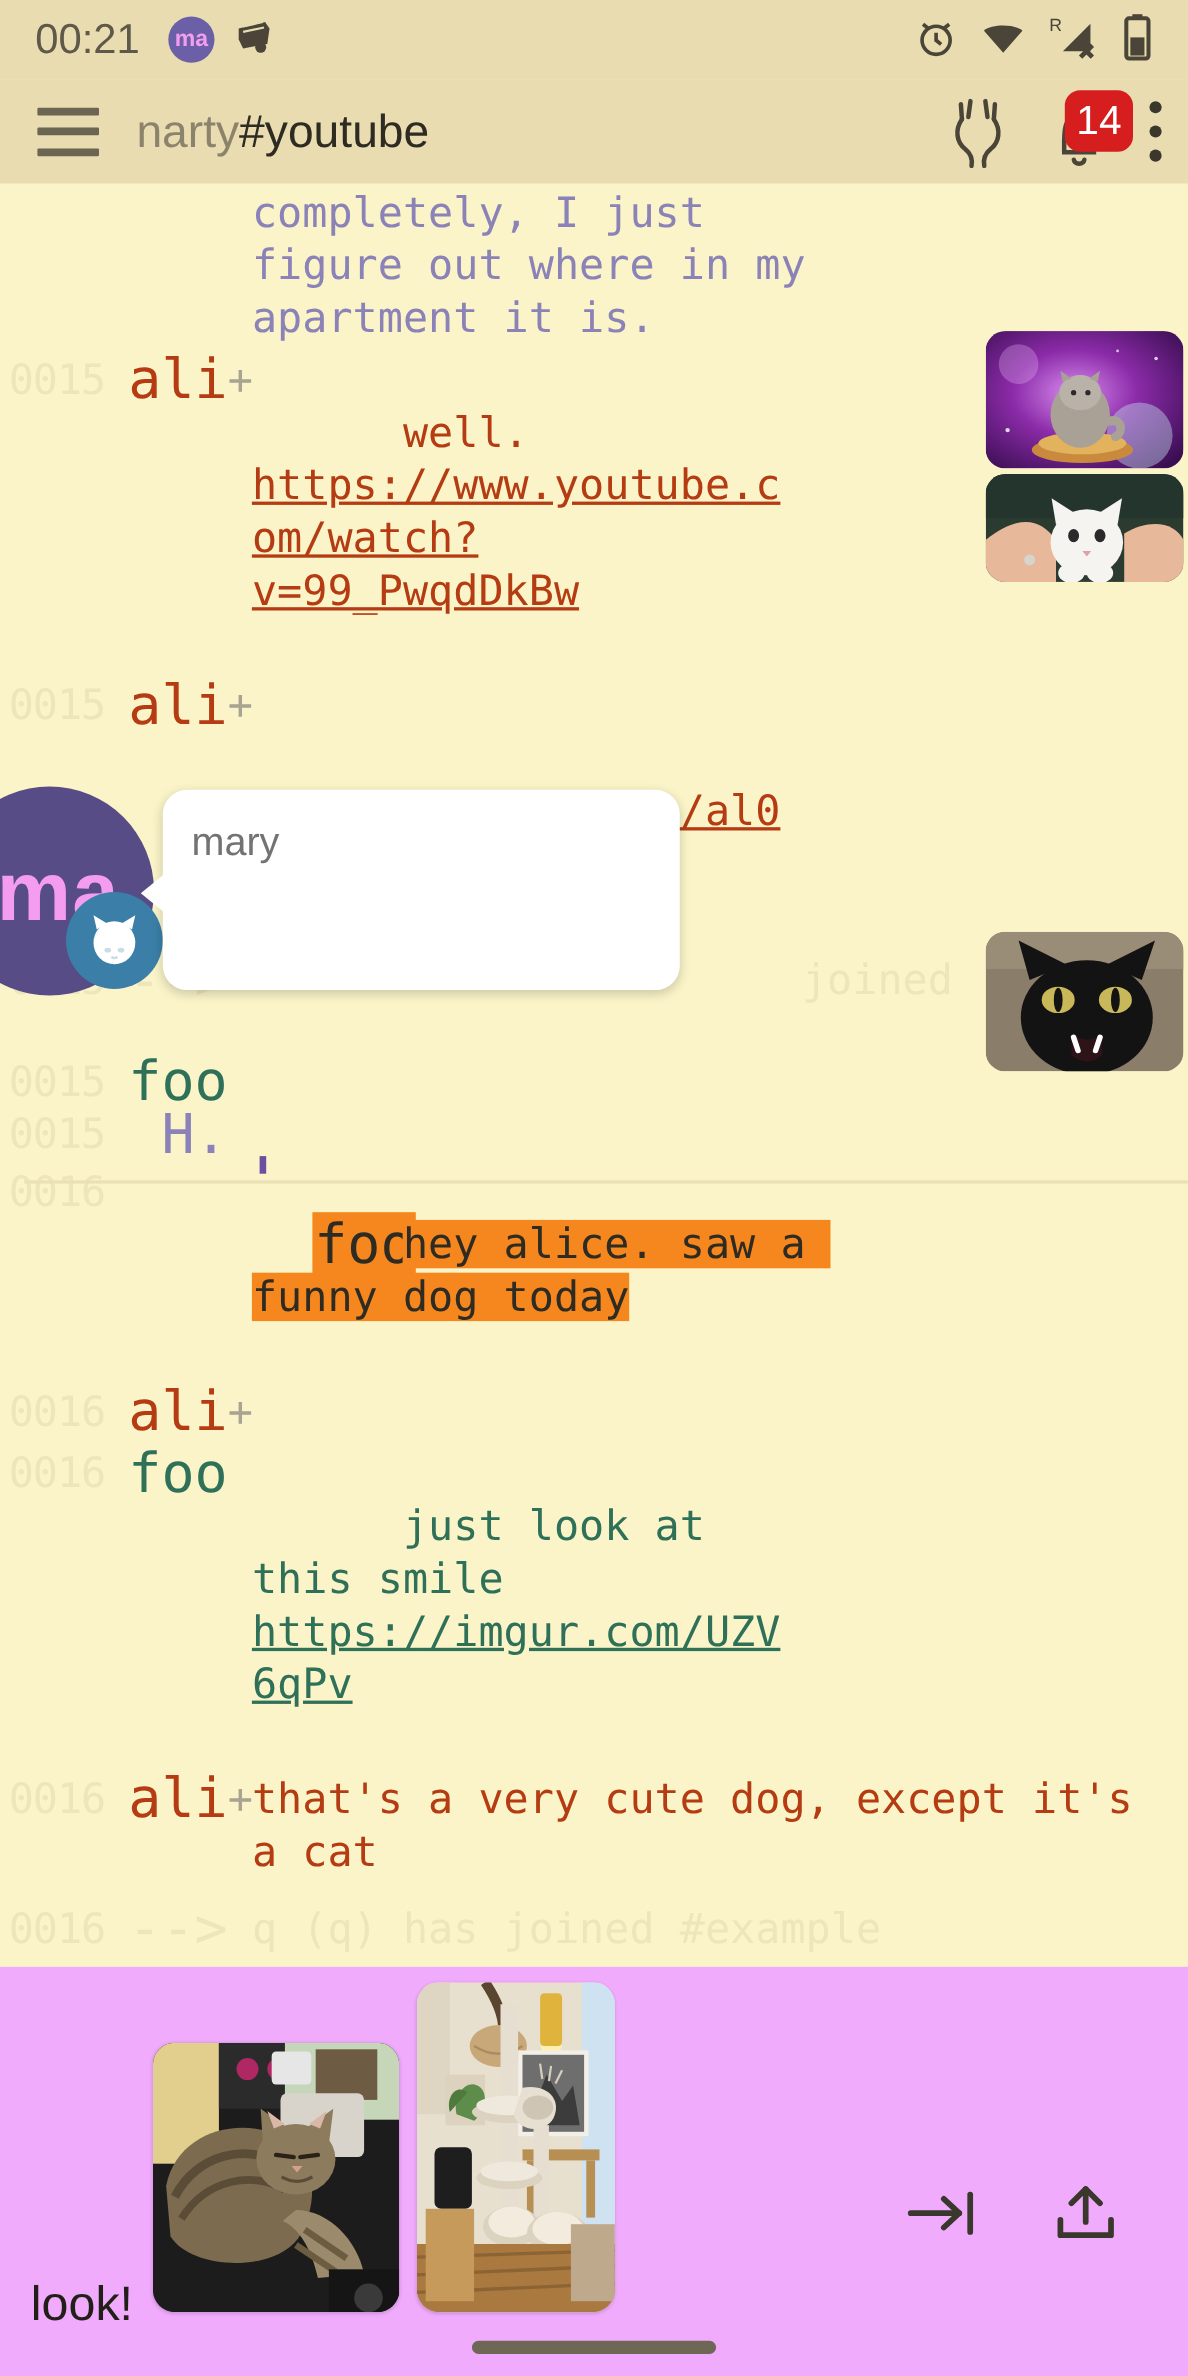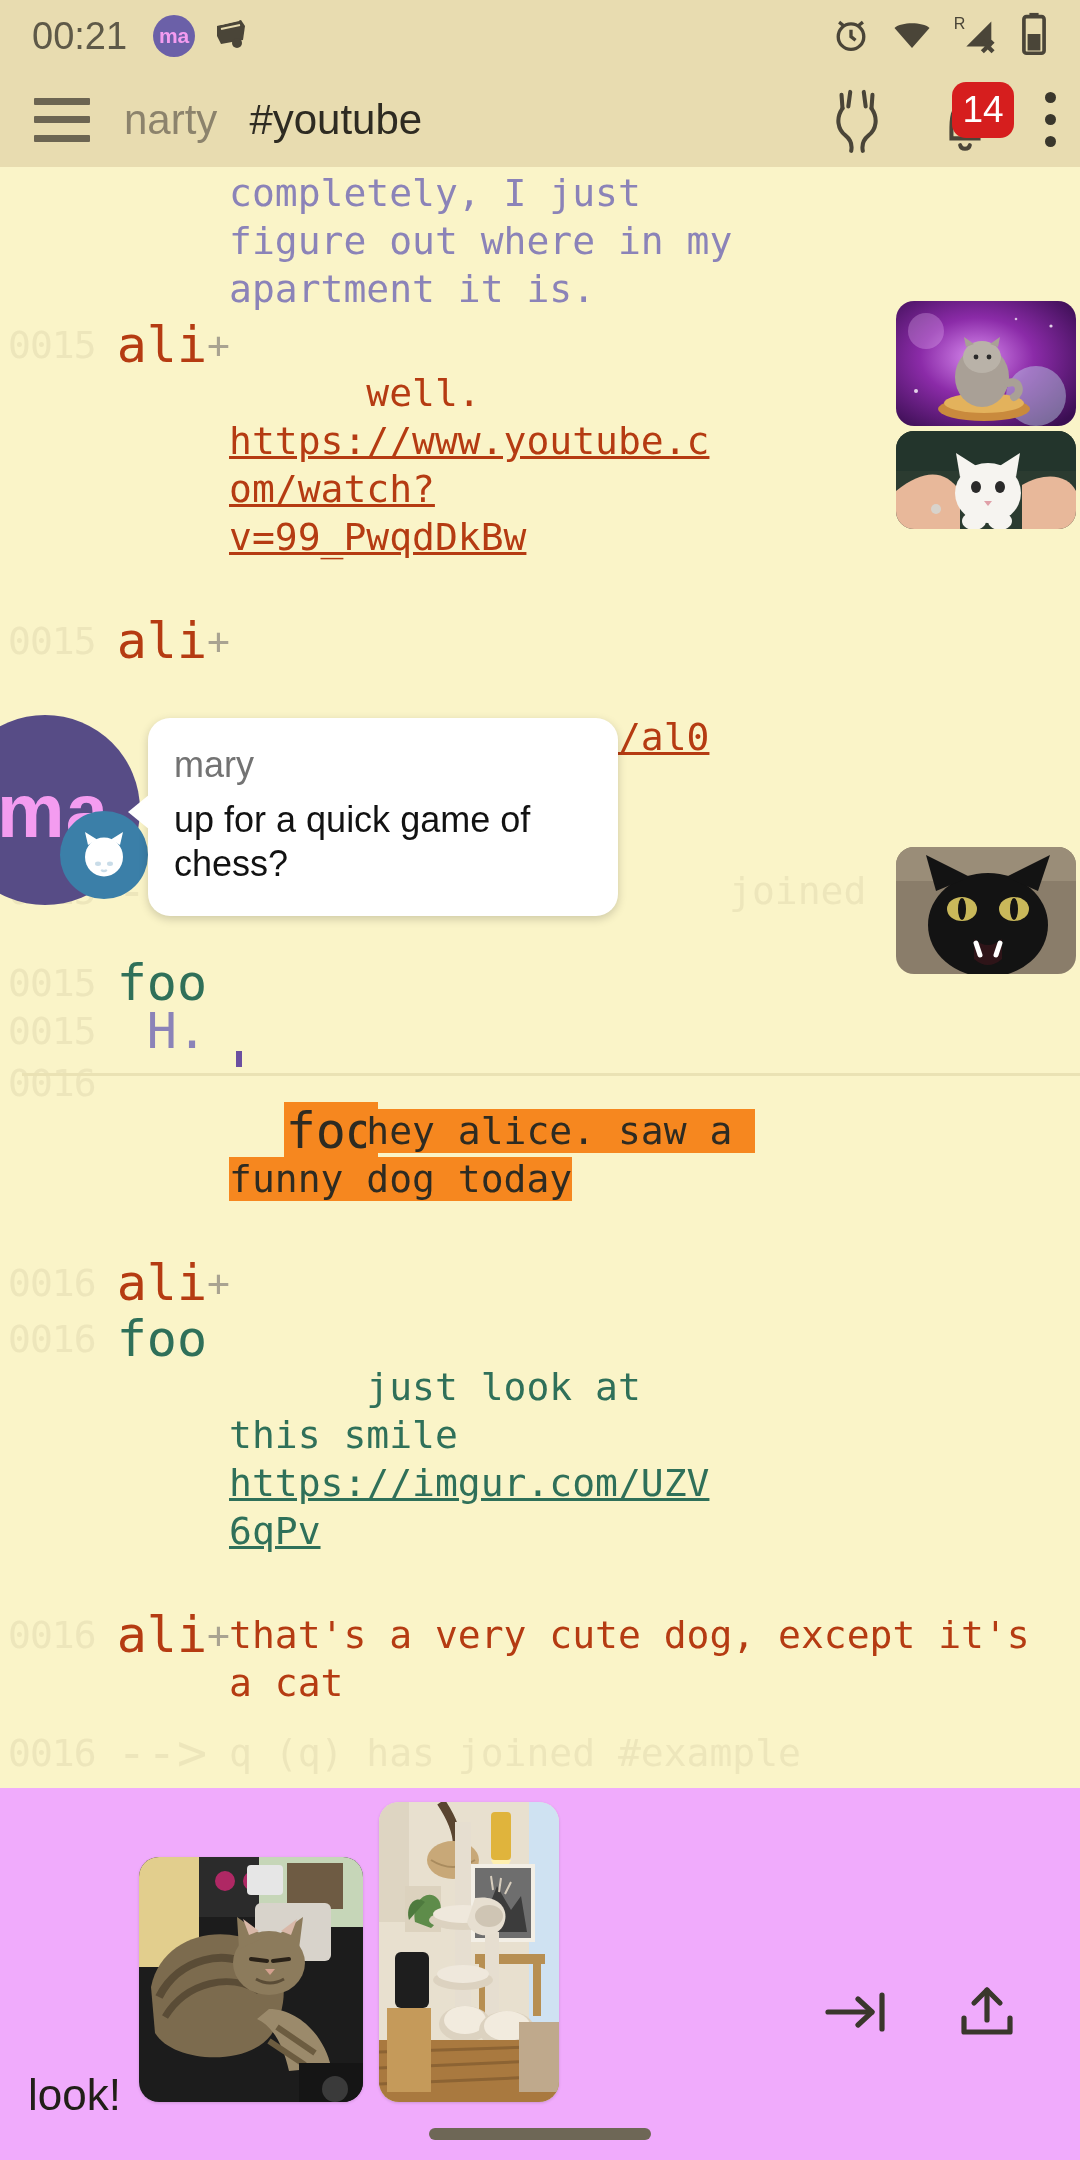--- a/index.html
+++ b/index.html
@@ -38,28 +38,28 @@
   .appbar {
     position: absolute; top: 72px; left: 0;
     width: 1080px; height: 95px;
     background: #E8DCB0;
     display: flex; align-items: center;
     padding: 0 24px 0 34px;
   }
   .hamburger { width: 56px; height: 44px; display: flex; flex-direction: column; justify-content: space-between; }
   .hamburger i { display:block; height: 7px; background: #6C6552; border-radius: 1px; }
   .appbar-titles {
-    display: flex; align-items: flex-end; gap: 32px;
+    display: flex; align-items: flex-end; 
     margin-left: 34px;
     font-family: "Liberation Sans", sans-serif;
   }
   .net-name { font-size: 42px; color: #8C836C; }
   .chan-name { font-size: 42px; color: #2E2B22; }
   .appbar-spacer { flex: 1; }
-  .appbar-actions { display: flex; align-items: center; gap: 50px; }
+  .appbar-actions { display: flex; align-items: center; gap: 34px; }
   .bell-wrap { position: relative; width: 58px; height: 64px; }
   .badge {
     position: absolute; top: -6px; left: 16px;
     min-width: 62px; height: 56px;
     background: #D61E1E; color: #fff;
     border-radius: 14px;
     font-family: "Liberation Sans", sans-serif;
     font-size: 37px; font-weight: 500;
     display: flex; align-items: center; justify-content: center;
     padding: 0 8px;
@@ -441,21 +441,20 @@
       <path d="M23 10 L24.5 3.5 L18.5 7.2 Z" fill="#fff"></path>
       <ellipse cx="15" cy="16" rx="9.5" ry="9.8" fill="#fff"></ellipse>
       <ellipse cx="12" cy="19.4" rx="1.5" ry="1.1" fill="#C9DCE8"></ellipse>
       <ellipse cx="18" cy="19.4" rx="1.5" ry="1.1" fill="#C9DCE8"></ellipse>
       <path d="M13.6 22.4 Q15 23.6 16.4 22.4" stroke="#C9DCE8" stroke-width="1.1" fill="none"></path>
     </svg>
   </div>
 </div>
 <div class="notif-bubble">
   <div class="notif-title">mary</div>
-  <div class="notif-body">up for a quick game of chess?</div>
 </div>
 
 <div class="bottombar">
   <div class="compose-text">look!</div>
   <div class="attachments">
     <div class="att att1">
       <svg width="224" height="245" viewBox="0 0 224 245">
         <rect width="224" height="245" fill="#1C1C1C"></rect>
         <rect x="0" y="0" width="60" height="110" fill="#E2CE8D"></rect>
         <rect x="60" y="0" width="60" height="60" fill="#2B2B2B"></rect>

